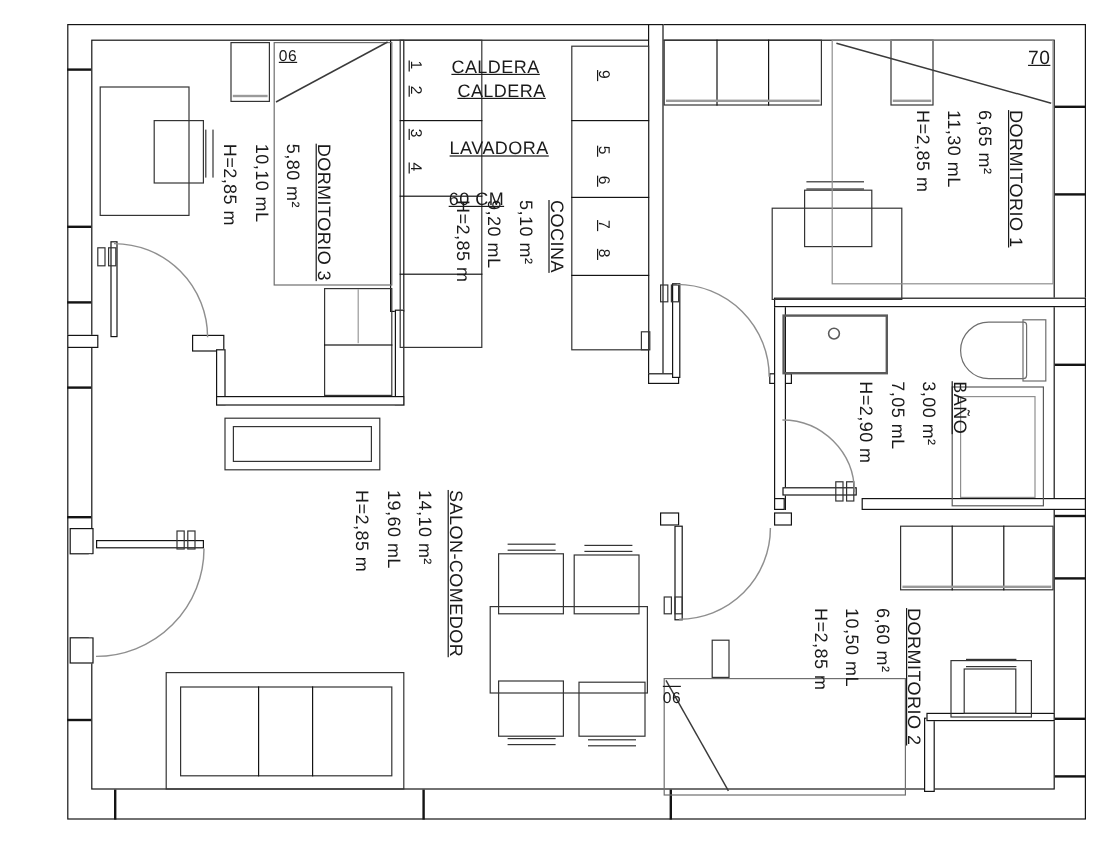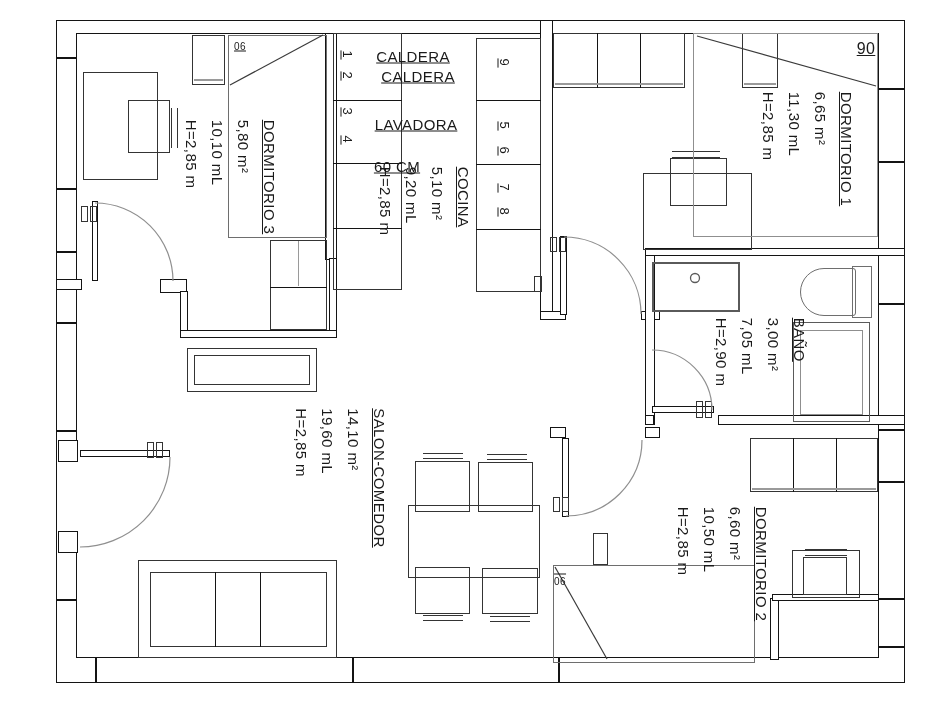--- a/index.html
+++ b/index.html
@@ -17,21 +17,21 @@
   .dblv{border-left:1.2px solid #343434;border-right:1.2px solid #343434;background:transparent;}
   .vblock{position:absolute;transform:translate(-50%,-50%) rotate(90deg);text-align:left;
           white-space:nowrap;font-size:15px;line-height:26px;letter-spacing:.4px;}
   .vblock .ln{display:block;}
   .vblock .rname{text-decoration:underline;}
   .vnum{position:absolute;transform:translate(-50%,-50%) rotate(90deg);font-size:13px;
         text-decoration:underline;white-space:nowrap;letter-spacing:2px;}
   .hlabel{position:absolute;transform:translate(-50%,-50%);white-space:nowrap;font-size:15px;letter-spacing:.4px;}
   .u{text-decoration:underline;}
   .ov{border-top:1.1px solid #1a1a1a;padding-top:1px;}
-  .sm{font-size:10px;}
+  .sm{font-size:13px;}
   .lg{font-size:16px;}
   svg{position:absolute;left:0;top:0;}
 </style>
 </head>
 <body>
 
 <div id="plan">
 
   <div class="abs wall" style="left:56px;top:20px;width:849px;height:663px;"></div>
   <div class="abs wall" style="left:76px;top:33px;width:803px;height:625px;border-width:1.2px;"></div>
@@ -213,16 +213,16 @@
   <div class="vnum" style="left:347px;top:76px;">2</div>
   <div class="vnum" style="left:347px;top:112px;">3</div>
   <div class="vnum" style="left:347px;top:140px;">4</div>
   <div class="vnum" style="left:504px;top:63px;">9</div>
   <div class="vnum" style="left:504px;top:126px;">5</div>
   <div class="vnum" style="left:504px;top:151px;">6</div>
   <div class="vnum" style="left:504px;top:188px;">7</div>
   <div class="vnum" style="left:504px;top:212px;">8</div>
 
   <div class="hlabel u sm" style="left:240px;top:46px;">06</div>
-  <div class="hlabel u lg" style="left:866px;top:49px;">90</div>
+  <div class="hlabel u lg" style="left:866px;top:49px;">70</div>
   <div class="hlabel ov sm" style="left:560px;top:580px;">06</div>
 
 </div>
 
 </body></html>

